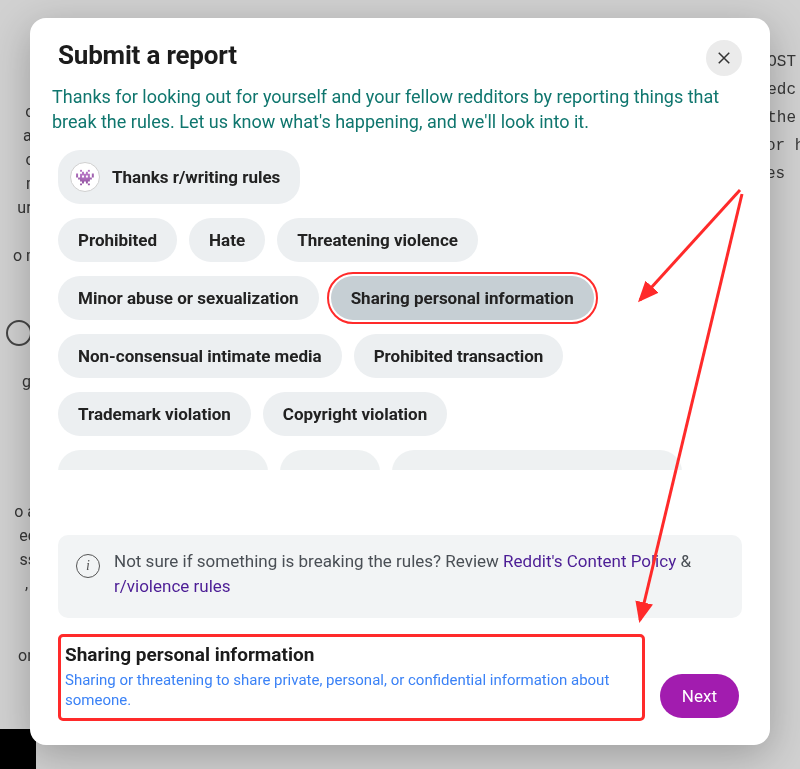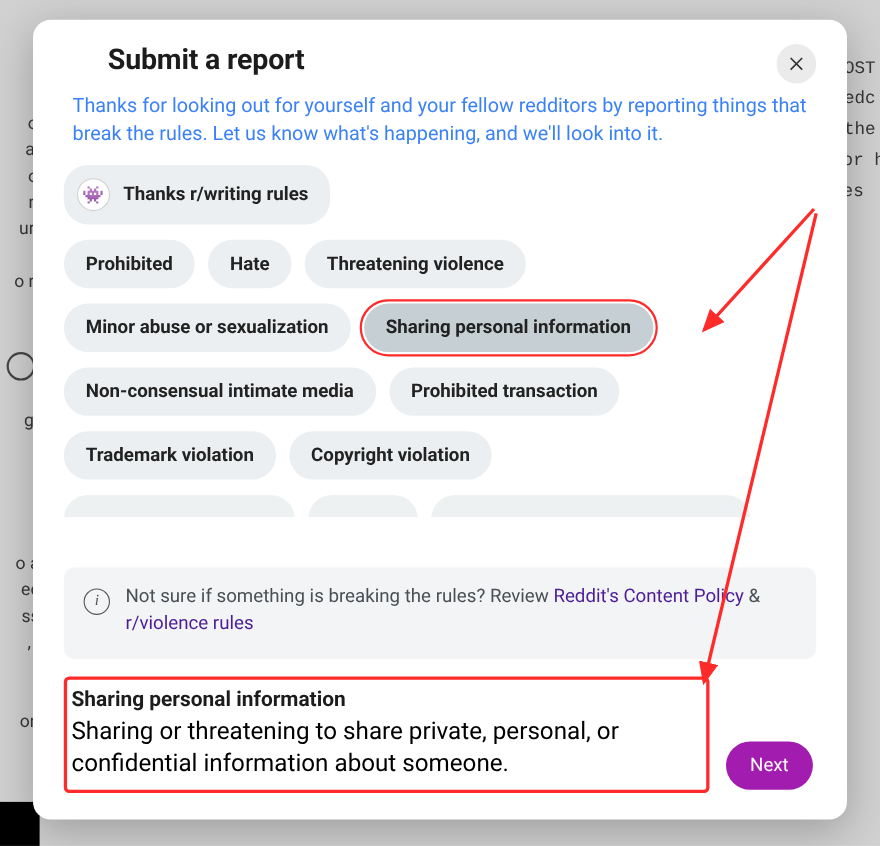--- a/index.html
+++ b/index.html
@@ -86,45 +86,44 @@
     display: flex;
     flex-direction: column;
     overflow: hidden;
   }
 
   .modal-header {
     padding: 22px 28px 8px 28px;
     display: flex;
     align-items: flex-start;
     justify-content: space-between;
-    margin-left: 40px;
   }
   .modal-title {
     font-size: 26px;
     font-weight: 700;
     letter-spacing: -0.2px;
   }
   .close-btn {
     width: 36px;
     height: 36px;
     border-radius: 50%;
     background: #ebebeb;
     display: flex;
     align-items: center;
     justify-content: center;
     cursor: pointer;
     flex-shrink: 0;
   }
   .close-btn svg { width: 18px; height: 18px; stroke: #333; stroke-width: 2; }
 
   .modal-intro {
-    padding: 0 28px 12px 36px;
+    padding: 0 28px 12px 22px;
     font-size: 18px;
     line-height: 1.4;
-    color: #3b82f6;
+    color: #0f766e;
   }
 
   .reasons-scroll {
     position: relative;
     padding: 4px 28px 4px 28px;
     flex: 1 1 auto;
     overflow: hidden;
   }
   .reason-row {
     display: flex;
@@ -228,24 +227,24 @@
     outline: 3px solid #ff2a2a;
     border-radius: 2px;
     padding: 6px 10px 8px 0;
   }
   .footer-explain .sel-title {
     font-size: 19px;
     font-weight: 700;
     margin: 0 0 4px 4px;
   }
   .footer-explain .sel-desc {
-    font-size: 22px;
+    font-size: 15px;
     line-height: 1.35;
     margin: 0 0 0 4px;
-    color: #000000;
+    color: #3b82f6;
   }
 
   .next-btn {
     background: #a21caf;
     color: #fff;
     font-weight: 400;
     font-size: 17px;
     border-radius: 24px;
     padding: 12px 22px;
     cursor: pointer;

